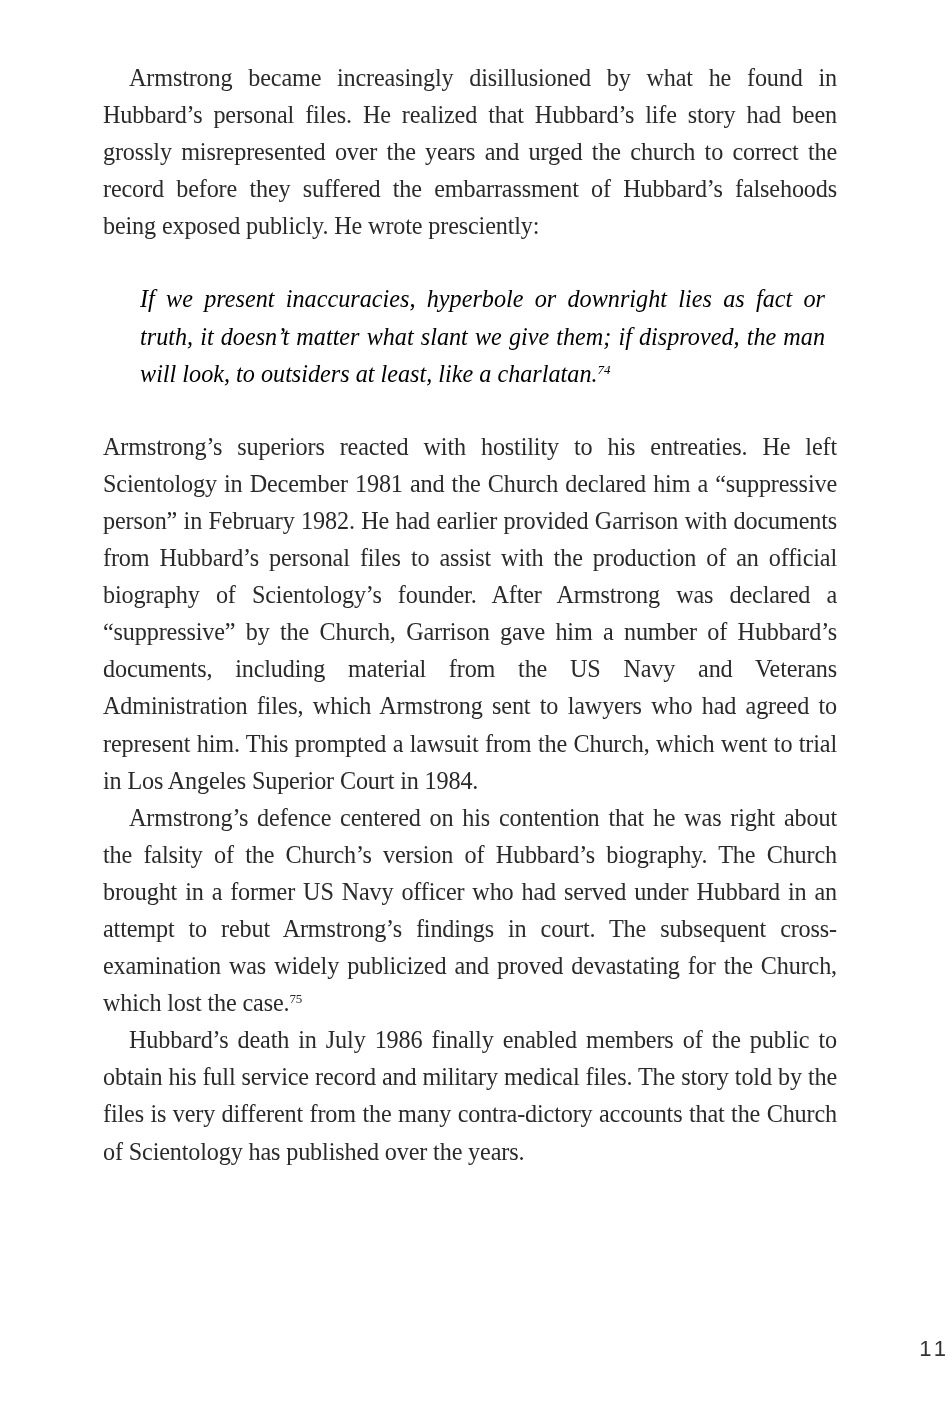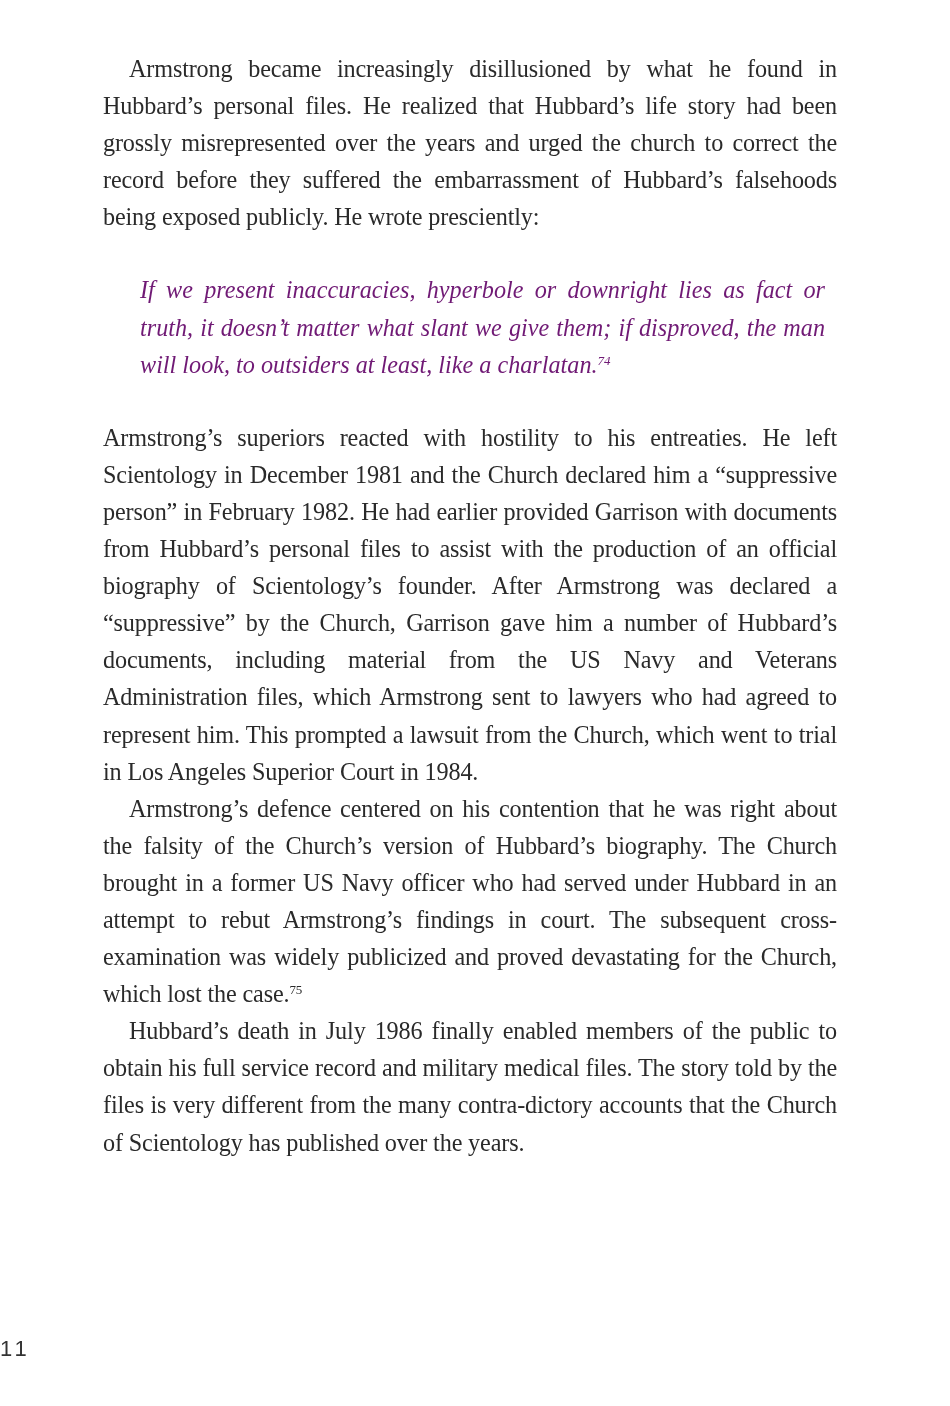--- a/index.html
+++ b/index.html
@@ -11,54 +11,54 @@
       width: 950px;
       height: 1406px;
       position: relative;
       overflow: hidden;
       font-family: "Liberation Serif", "DejaVu Serif", serif;
       color: #2a2a2a;
     }
     .page {
       position: absolute;
       left: 103px;
-      top: 50px;
+      top: 59px;
       width: 734px;
     }
     .para {
       margin: 0;
       font-size: 24.2px;
       line-height: 37.1px;
       text-align: justify;
       letter-spacing: -0.15px;
     }
     .para.indent {
       text-indent: 26px;
     }
     .quote {
       margin: 36px 12px 36px 37px;
       font-size: 24.2px;
       line-height: 37.1px;
       font-style: italic;
       text-align: justify;
-      color: #701a75;
+      color: #000000;
     }
     sup.fn {
       font-size: 13px;
       vertical-align: 8px;
       line-height: 0;
       font-style: normal;
     }
     .quote sup.fn { font-style: italic; }
     .page-number {
       position: absolute;
       left: 0;
       width: 950px;
       top: 1336px;
-      text-align: left;
+      text-align: right;
       font-size: 22px;
       color: #333;
       font-family: "Liberation Sans", "DejaVu Sans", sans-serif;
       letter-spacing: 4px;
     }
   </style>
 </head>
 <body>
 
 <div class="page">

